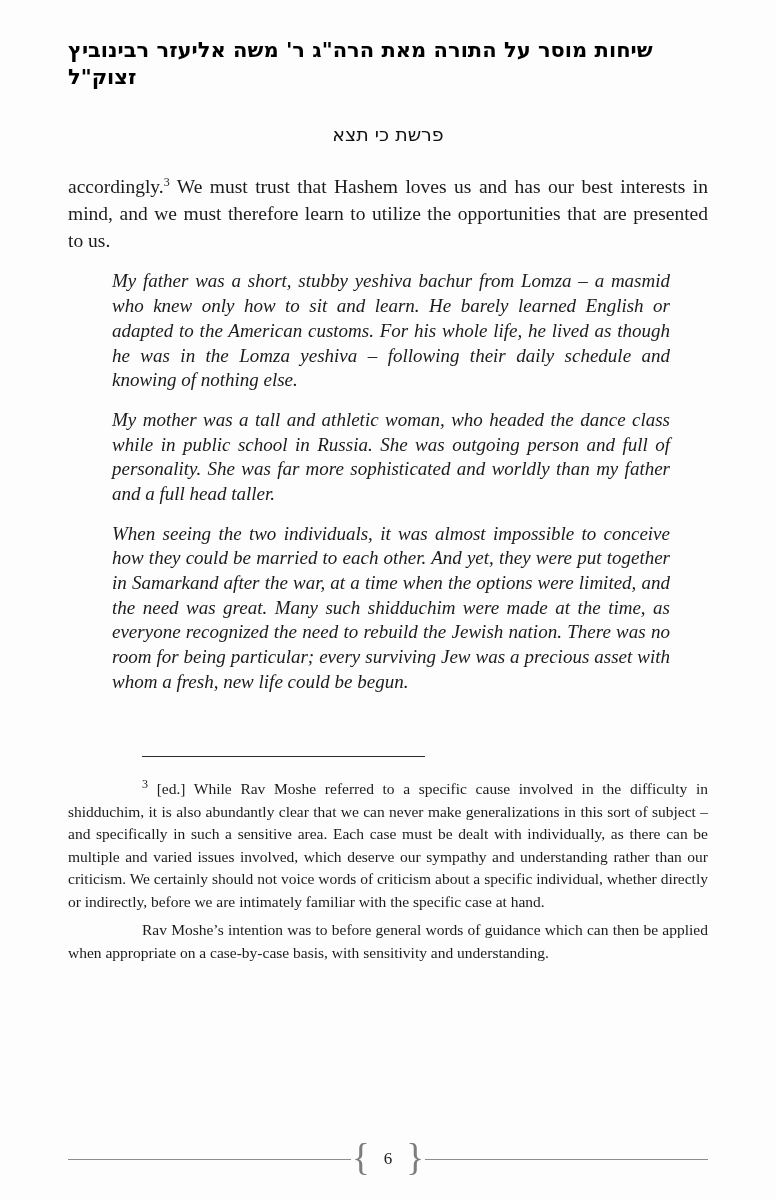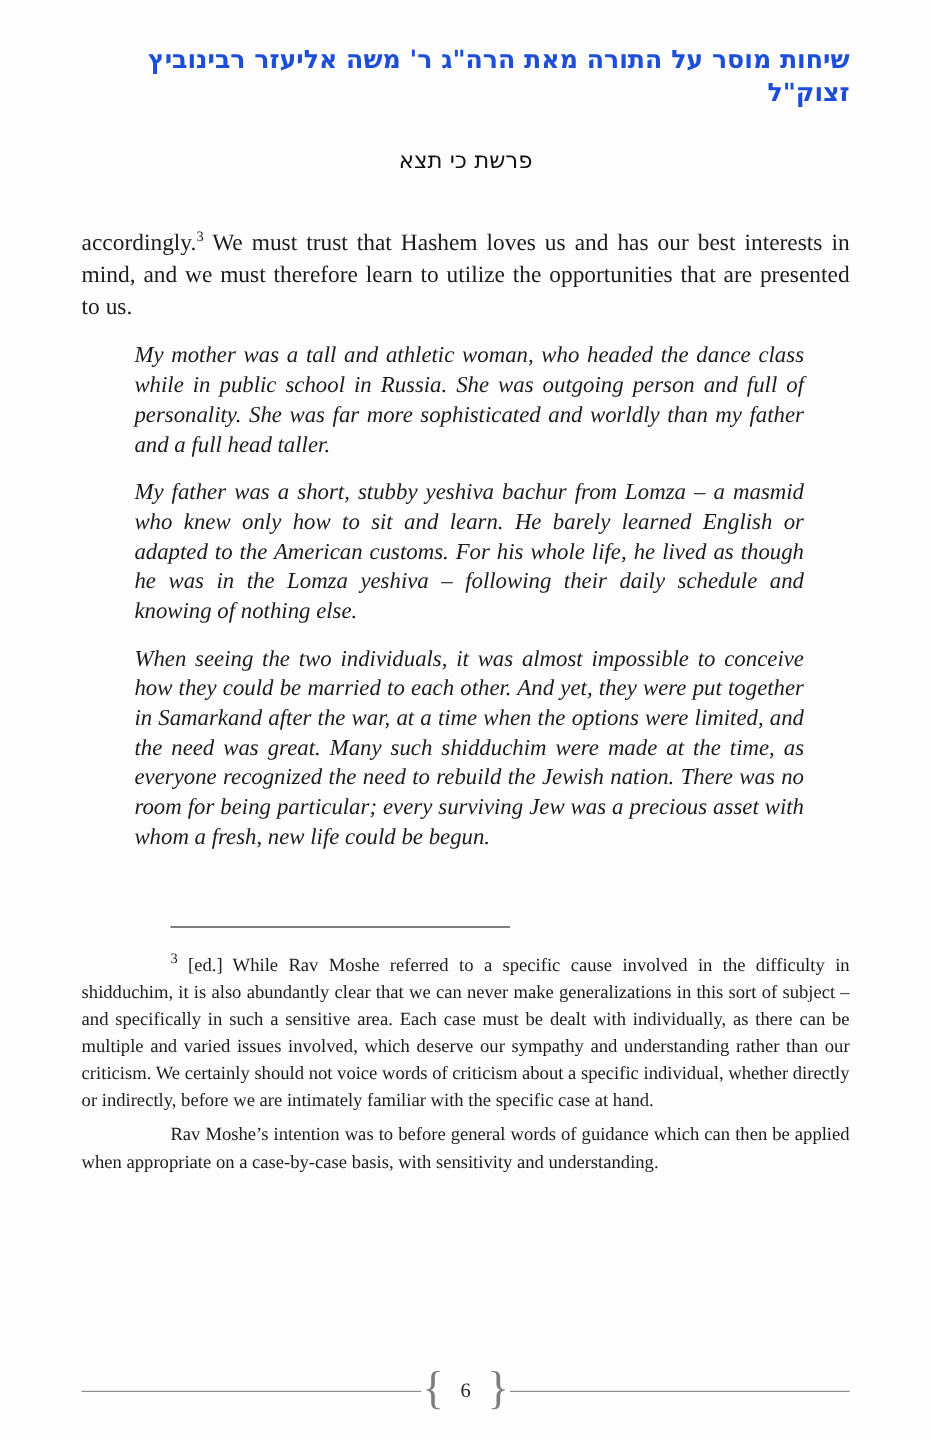--- a/index.html
+++ b/index.html
@@ -11,38 +11,38 @@
     box-sizing: border-box;
     background: #fdfdfd;
     color: #1b1b1b;
     padding: 36px 68px 18px 68px;
     display: flex;
     flex-direction: column;
     font-family: "Liberation Serif", "DejaVu Serif", serif;
     overflow: hidden;
   }
   .heb-title {
-    text-align: right;
+    text-align: left;
     direction: rtl;
     font-family: "DejaVu Serif", "DejaVu Sans", serif;
     font-weight: bold;
     font-size: 21px;
     line-height: 1.3;
-    color: #1d4ed8;
+    color: #000000;
   }
   .heb-parsha {
     text-align: center;
     direction: rtl;
     font-family: "DejaVu Serif", "DejaVu Sans", serif;
     font-size: 19px;
     margin-top: 32px;
     color: #111;
   }
   .lead {
-    margin: 44px 0 0 0;
+    margin: 28px 0 0 0;
     font-size: 19.5px;
     line-height: 1.4;
     text-align: justify;
   }
   .fnref, .fn sup {
     font-size: 12px;
     line-height: 0;
     vertical-align: super;
   }
   .quotes { margin-top: 8px; }
@@ -100,22 +100,22 @@
 
   <header>
     <div class="heb-title" dir="rtl">שיחות מוסר על התורה מאת הרה"ג ר' משה אליעזר רבינוביץ זצוק"ל</div>
     <div class="heb-parsha" dir="rtl">פרשת כי תצא</div>
   </header>
 
   <main>
     <p class="lead"><span>accordingly.</span><sup class="fnref">3</sup><span> We must trust that Hashem loves us and has our best interests in mind, and we must therefore learn to utilize the opportunities that are presented to us.</span></p>
 
     <div class="quotes">
+      <p class="quote">My father was a short, stubby yeshiva bachur from Lomza – a masmid who knew only how to sit and learn. He barely learned English or adapted to the American customs. For his whole life, he lived as though he was in the Lomza yeshiva – following their daily schedule and knowing of nothing else.</p>
       <p class="quote">My mother was a tall and athletic woman, who headed the dance class while in public school in Russia. She was outgoing person and full of personality. She was far more sophisticated and worldly than my father and a full head taller.</p>
-      <p class="quote">My father was a short, stubby yeshiva bachur from Lomza – a masmid who knew only how to sit and learn. He barely learned English or adapted to the American customs. For his whole life, he lived as though he was in the Lomza yeshiva – following their daily schedule and knowing of nothing else.</p>
       <p class="quote">When seeing the two individuals, it was almost impossible to conceive how they could be married to each other. And yet, they were put together in Samarkand after the war, at a time when the options were limited, and the need was great. Many such shidduchim were made at the time, as everyone recognized the need to rebuild the Jewish nation. There was no room for being particular; every surviving Jew was a precious asset with whom a fresh, new life could be begun.</p>
     </div>
   </main>
 
   <section class="footnotes">
     <div class="fn-sep"></div>
     <p class="fn"><sup>3</sup><span> [ed.] While Rav Moshe referred to a specific cause involved in the difficulty in shidduchim, it is also abundantly clear that we can never make generalizations in this sort of subject – and specifically in such a sensitive area. Each case must be dealt with individually, as there can be multiple and varied issues involved, which deserve our sympathy and understanding rather than our criticism. We certainly should not voice words of criticism about a specific individual, whether directly or indirectly, before we are intimately familiar with the specific case at hand.</span></p>
     <p class="fn second">Rav Moshe’s intention was to before general words of guidance which can then be applied when appropriate on a case-by-case basis, with sensitivity and understanding.</p>
   </section>
 

